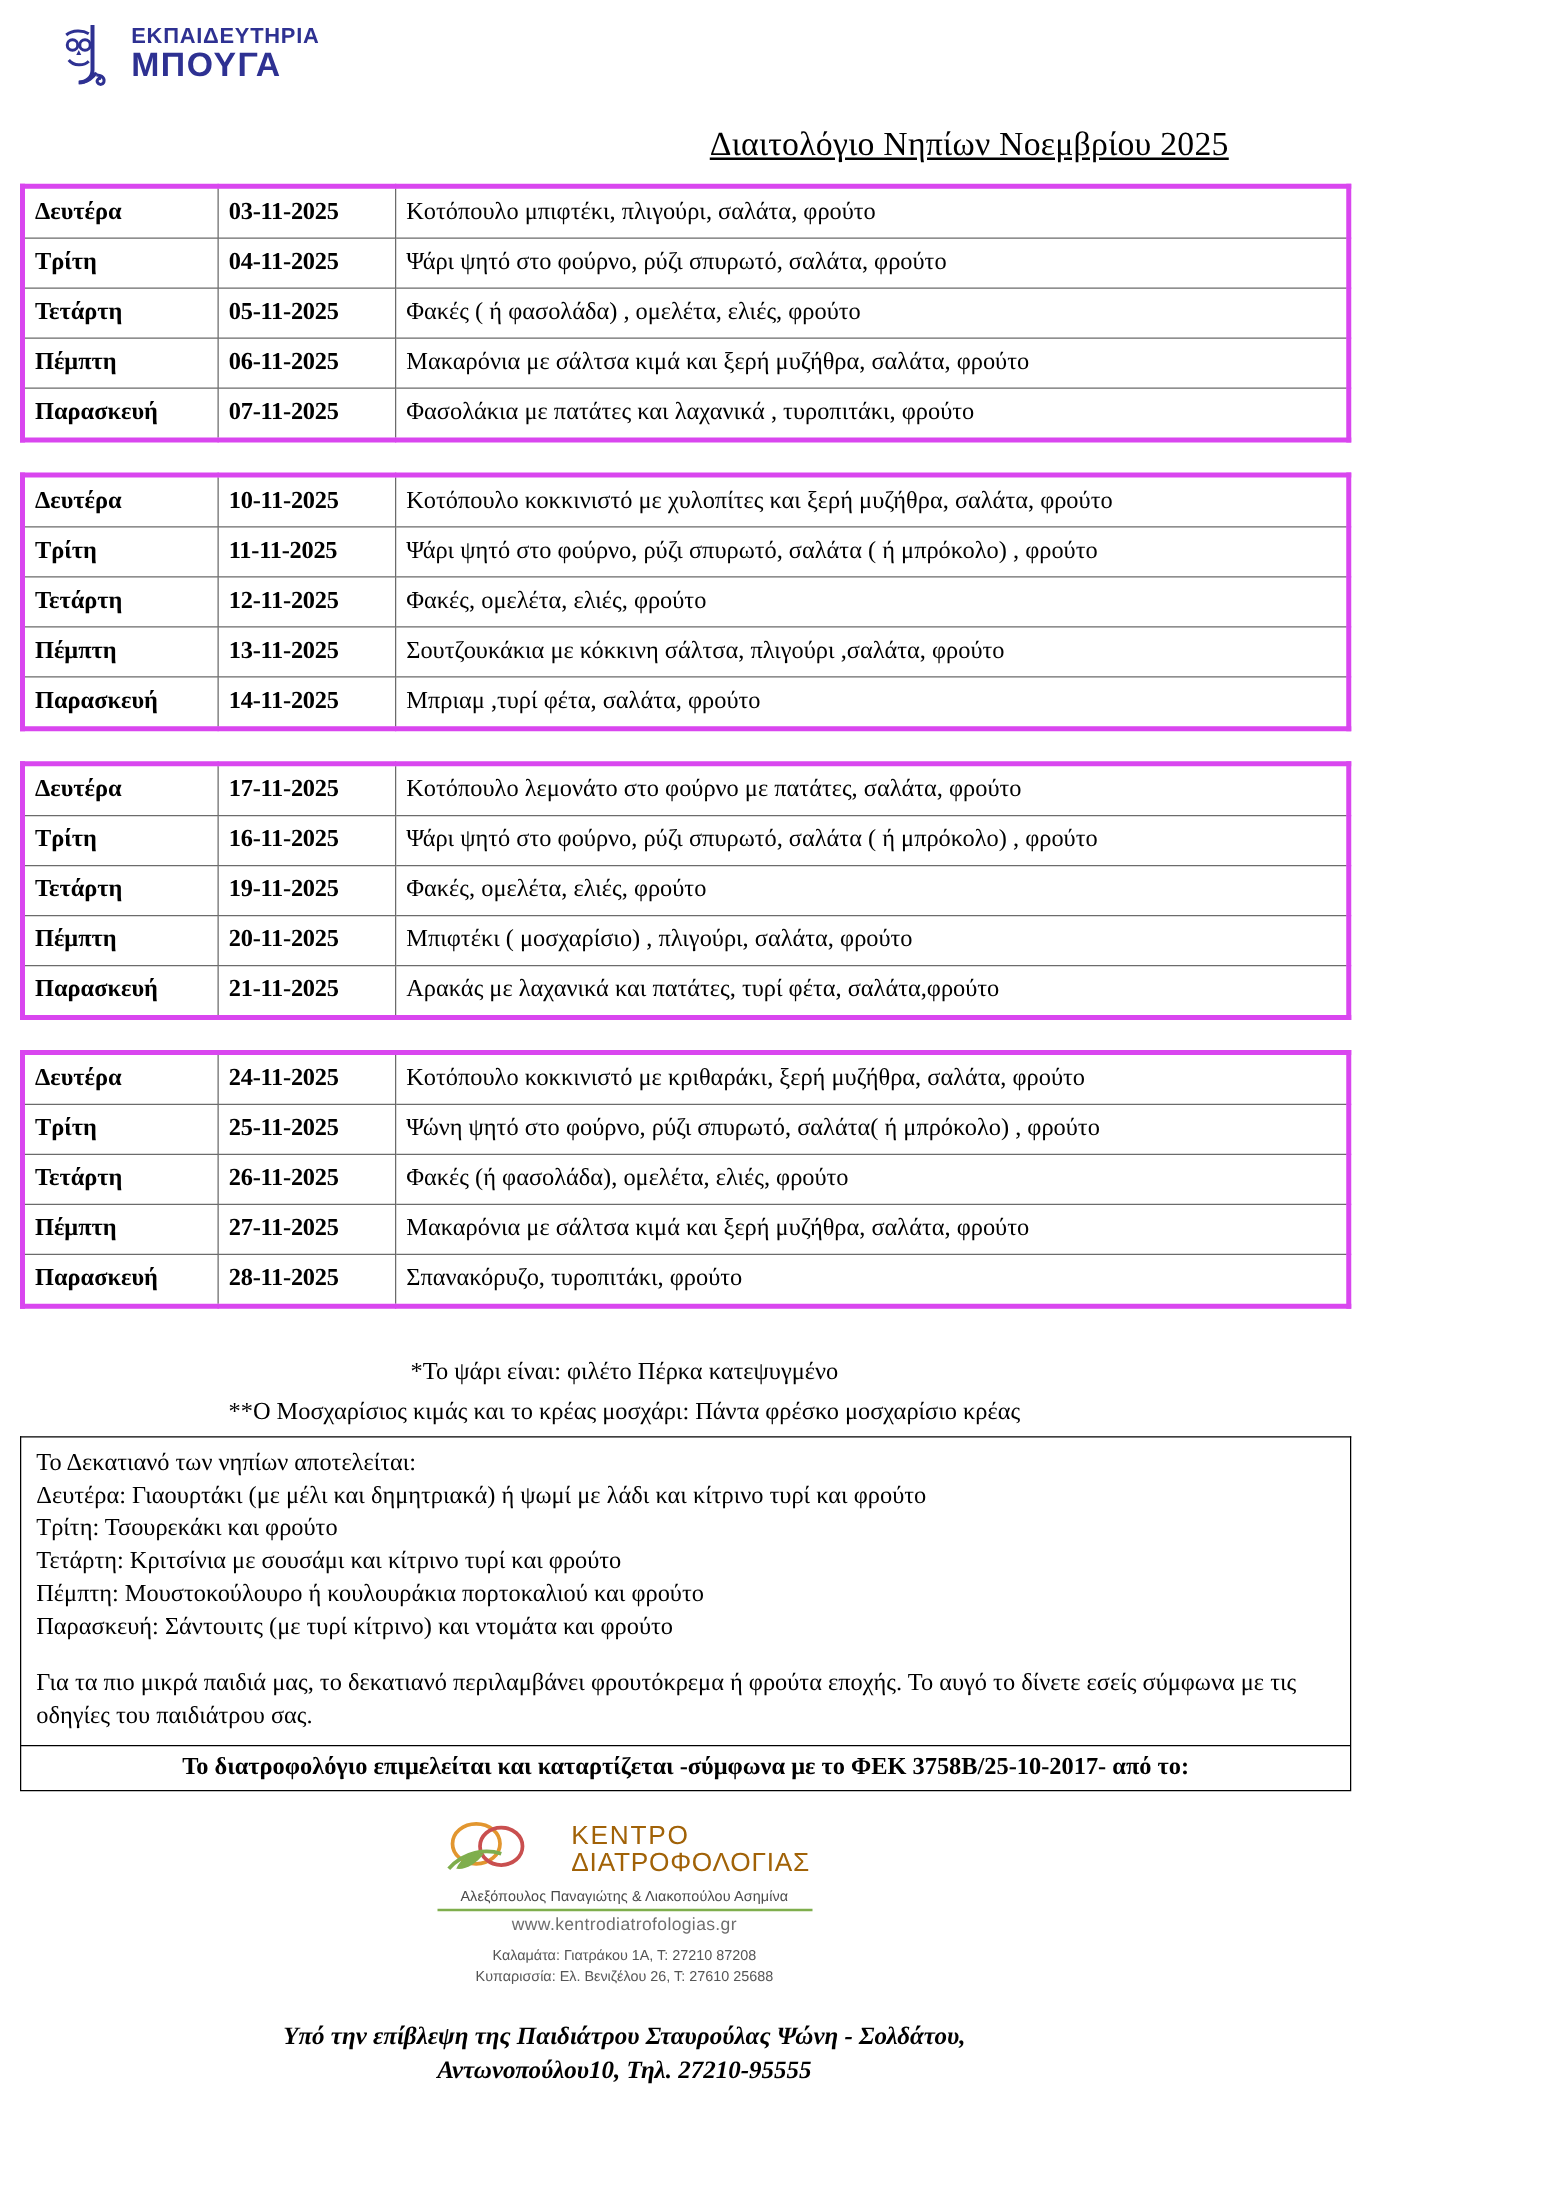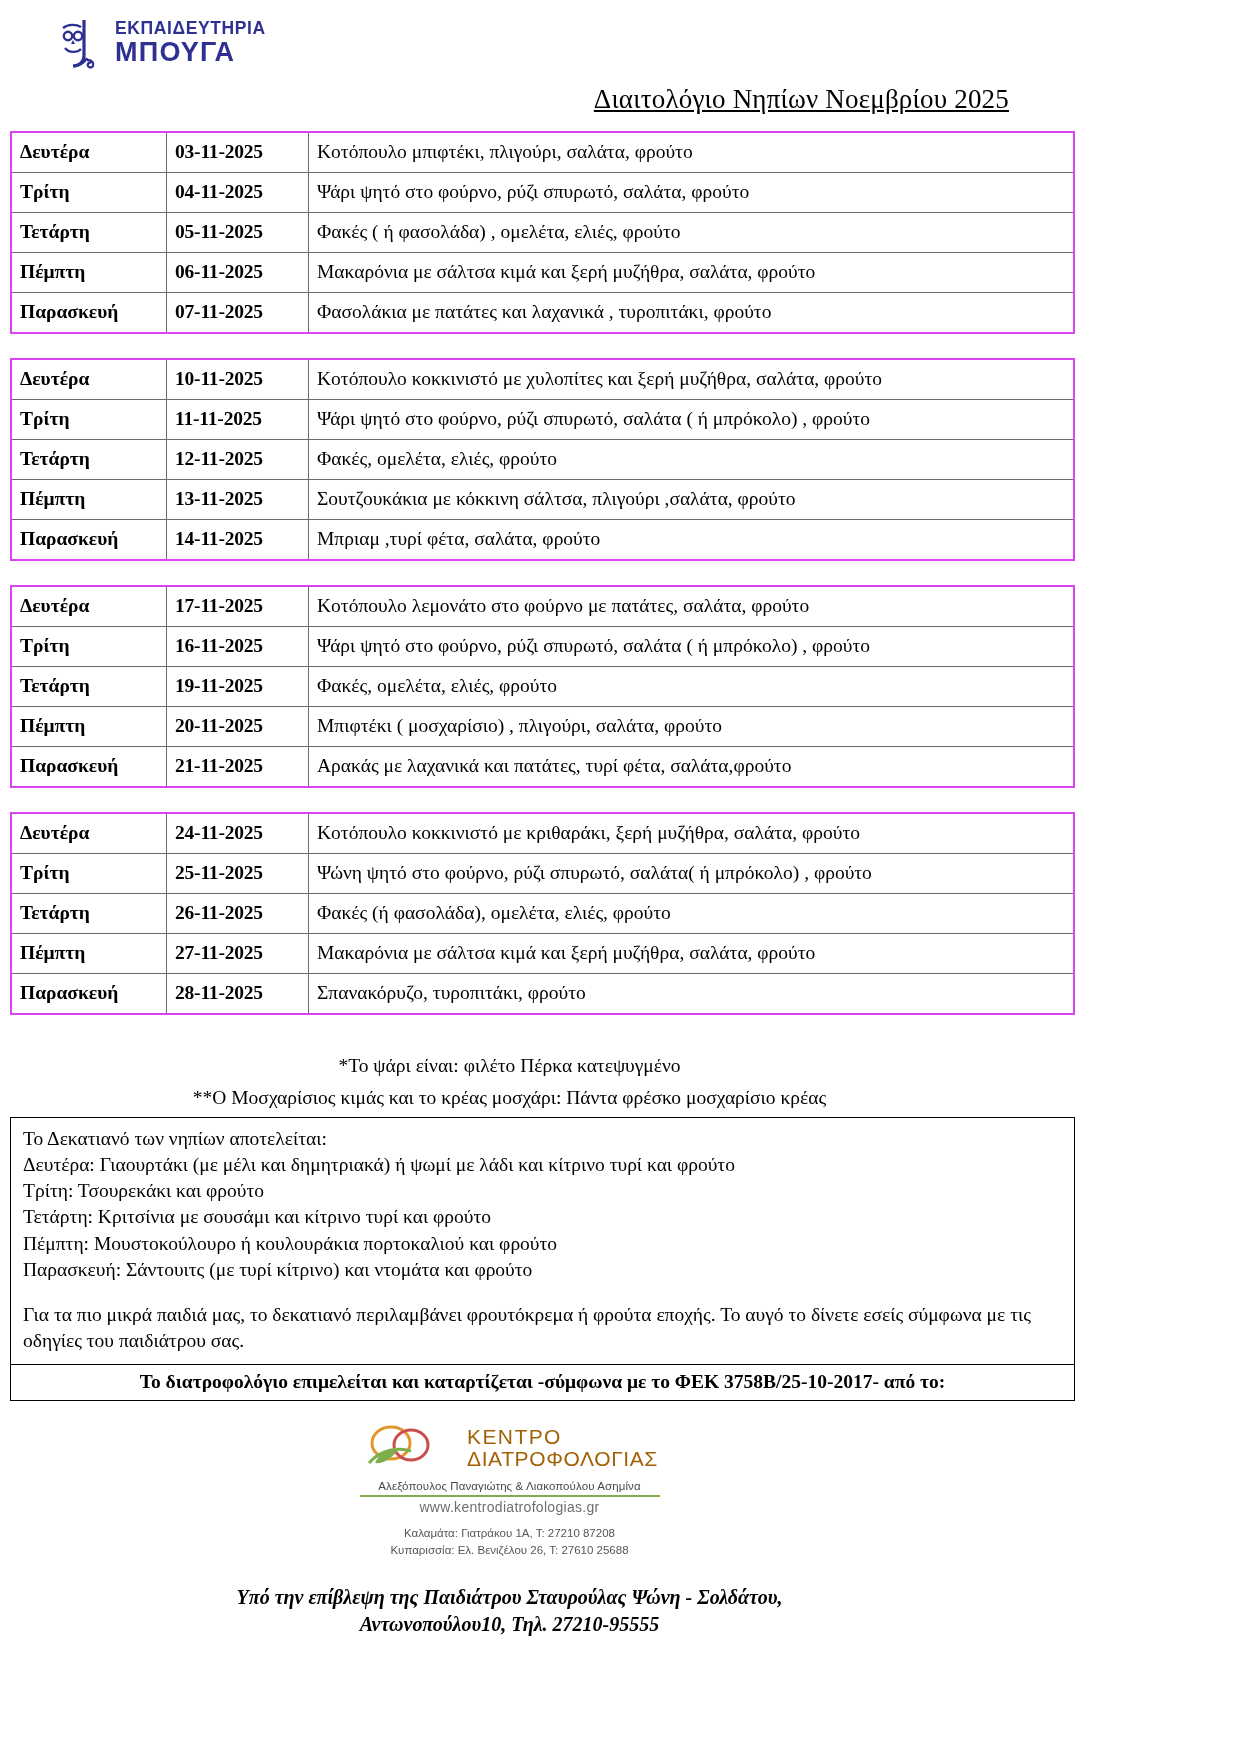--- a/index.html
+++ b/index.html
@@ -13,22 +13,21 @@
     min-height: 1755px;
     font-family: "Liberation Serif", "DejaVu Serif", serif;
     color: #000000;
     position: relative;
   }
   .page {
     position: relative;
     width: 999px;
     min-height: 1755px;
     box-sizing: border-box;
-    padding: 0;
-    margin-left: 10px;
+    padding: 16px;
   }
 
   
   .brand {
     position: absolute;
     top: 16px;
     left: 44px;
     display: flex;
     align-items: center;
     gap: 9px;
@@ -67,21 +66,21 @@
     margin: 0 0 16px 0;
     letter-spacing: 0.2px;
   }
 
   
   .week-table {
     border-collapse: collapse;
     width: 1065px;
     margin: 0 auto 24px auto;
     table-layout: fixed;
-    border: 2px solid #d946ef;
+    border: 4px solid #d946ef;
   }
   .week-table td {
     border: 1px solid #6b6b6b;
     padding: 4px 8px 5px 8px;
     font-size: 19.5px;
     vertical-align: middle;
     height: 30px;
     line-height: 1.2;
   }
   .week-table td.day {

